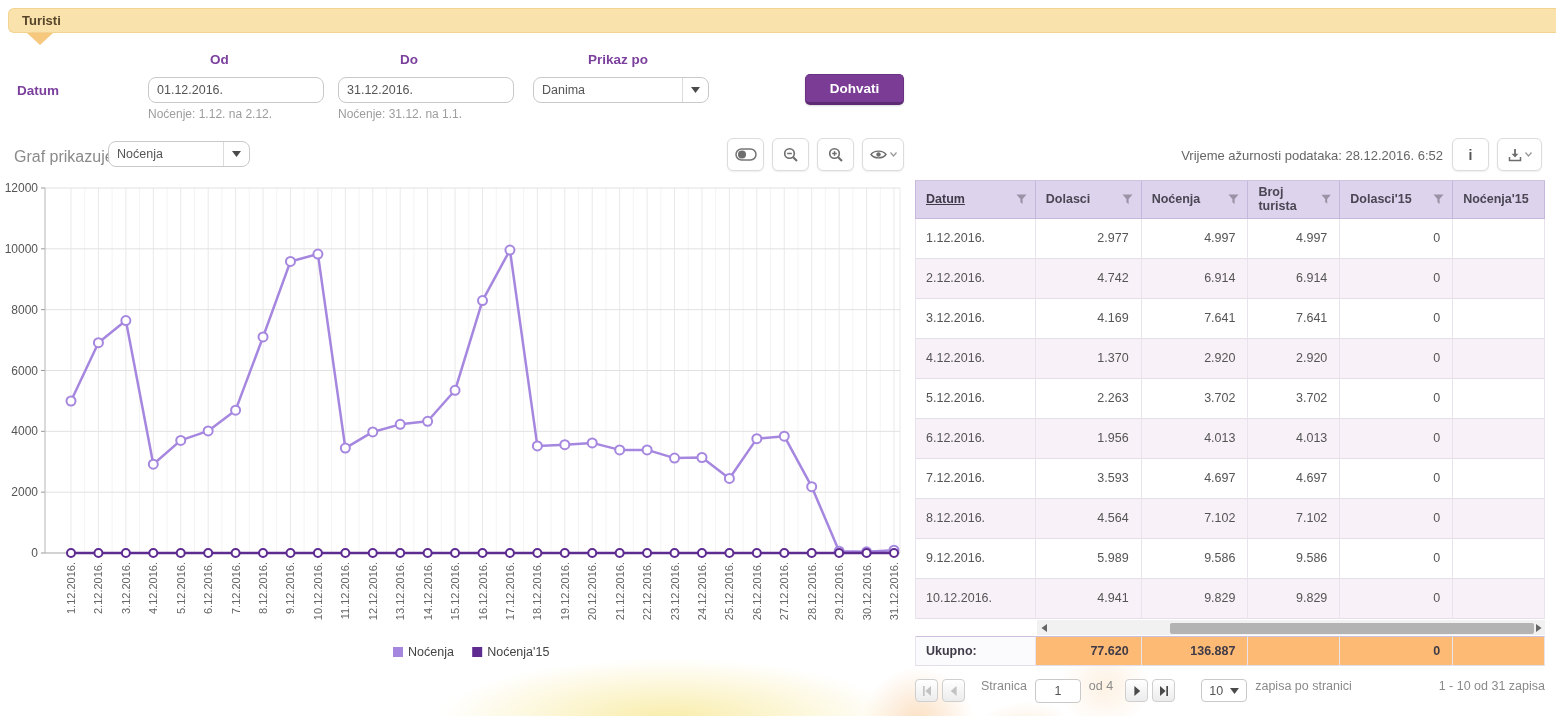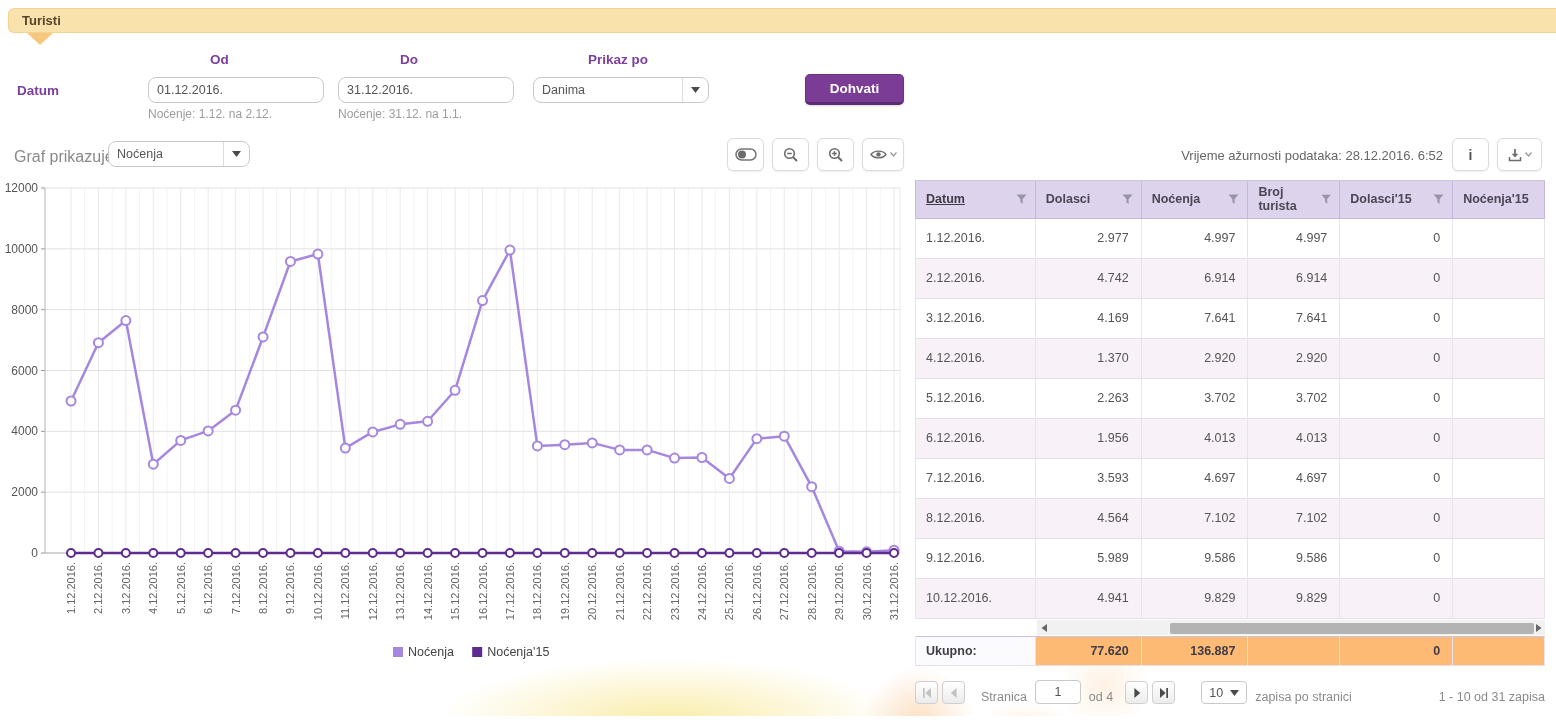--- a/index.html
+++ b/index.html
@@ -64,21 +64,21 @@
                      border-top:1px solid #cbbfde; }
   .g-total .g-cell.lab { background:#fbfafc; }
 
   
   .hscroll { position:relative; height:17px; }
   .hscroll .track { position:absolute; left:122px; right:0; top:1px; height:15px; background:#f1f1f1; }
   .hscroll .thumb { position:absolute; left:133px; top:3px; width:364px; height:11px; background:#b3b3b3; border-radius:2px; cursor:pointer; }
   .hscroll .sarrow { position:absolute; top:2px; width:11px; height:13px; display:flex; align-items:center; justify-content:center; cursor:pointer; color:#555; font-size:9px; }
 
   
-  .pager { left:915px; top:679px; width:630px; height:25px; display:flex; align-items:flex-end; color:#8a8a8a; font-size:12.5px; }
+  .pager { left:915px; top:679px; width:630px; height:25px; display:flex; align-items:flex-start; color:#8a8a8a; font-size:12.5px; }
   .pbtn { width:23px; height:23px; border:1px solid #cfcfcf; border-radius:4px;
           background:linear-gradient(#ffffff,#ececec); display:flex; align-items:center;
           justify-content:center; cursor:pointer; margin-right:4px; }
   .pager input { width:46px; height:24px; border:1px solid #c9c9c9; border-radius:4px;
                  text-align:center; font-size:12.5px; color:#555; outline:none;
                  font-family:"Liberation Sans",sans-serif; }
   .psel { width:46px; height:23px; border:1px solid #c9c9c9; border-radius:4px; background:#fff;
           display:flex; align-items:center; cursor:pointer; }
   .psel .v { flex:1; text-align:center; color:#555; }
   .psel .a { width:16px; display:flex; align-items:center; }

